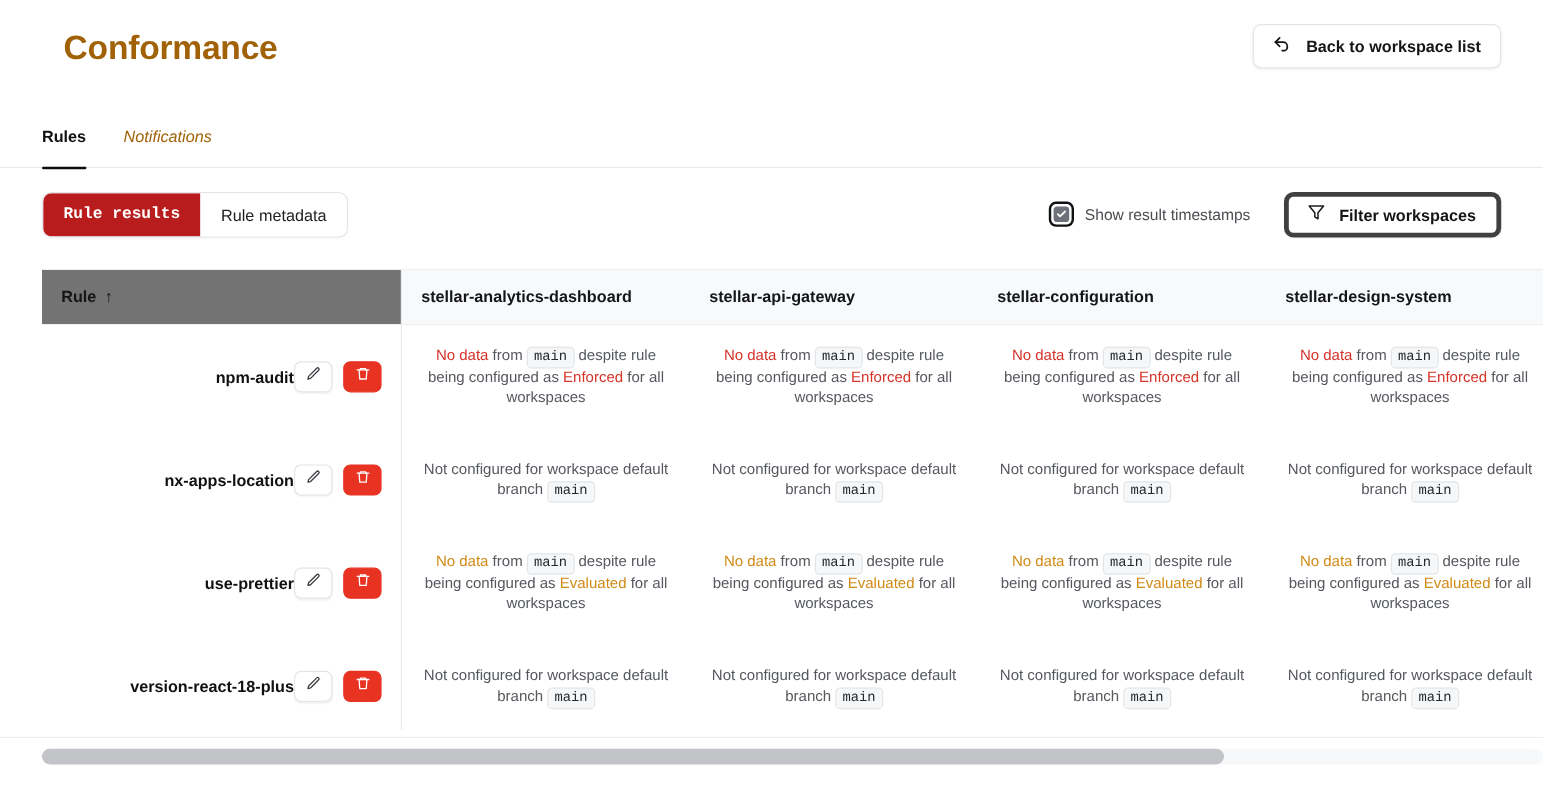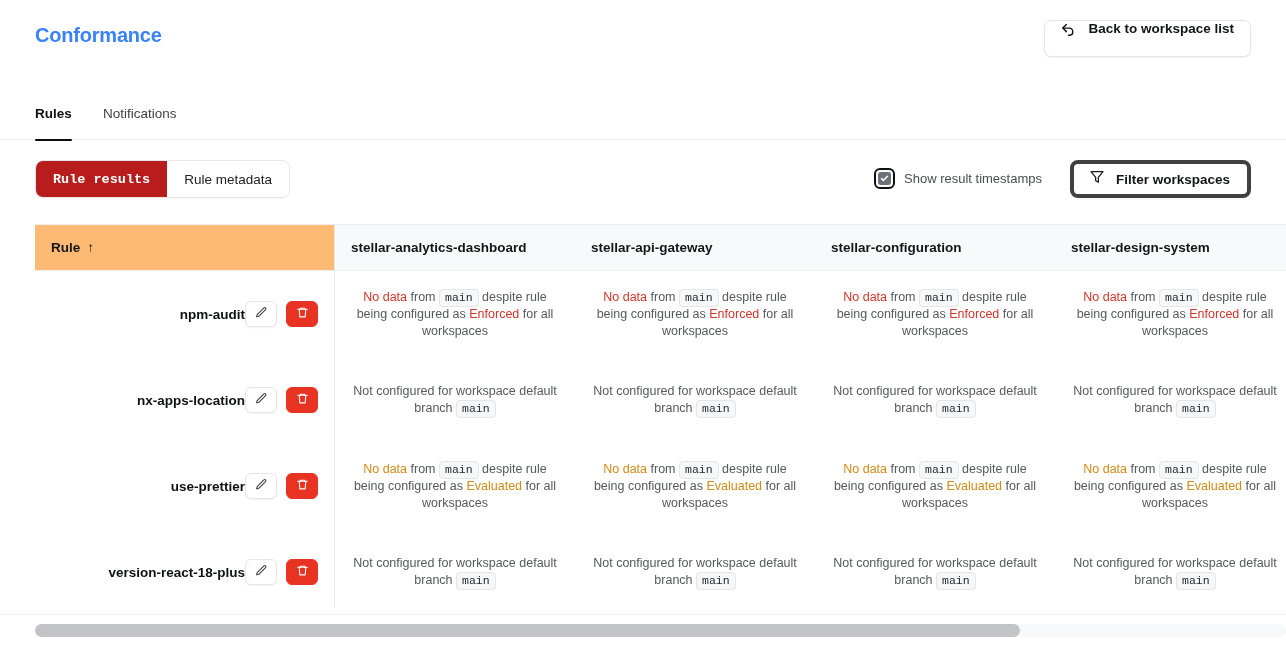--- a/index.html
+++ b/index.html
@@ -11,26 +11,26 @@
     -webkit-font-smoothing: antialiased;
     overflow: hidden;
   }
   .page { position: relative; width: 1286px; height: 667px; background: #fff; }
 
   
   .header {
     position: absolute; left: 0; top: 0; width: 1286px; height: 80px;
   }
   .page-title {
-    position: absolute; left: 35px; top: 24px;
-    font-size: 20px; font-weight: 700; color: #3b82f6; letter-spacing: -0.2px;
+    position: absolute; left: 53px; top: 24px;
+    font-size: 28px; font-weight: 700; color: #a16207; letter-spacing: -0.2px;
   }
   .back-btn {
     position: absolute; right: 35px; top: 20px;
-    height: 37px; display: flex; align-items: flex-start; gap: 11px;
+    height: 37px; display: flex; align-items: center; gap: 11px;
     padding: 0 16px 0 15px;
     background: #ffffff; border: 1px solid #e4e5e7; border-radius: 7px;
     box-shadow: 0 1px 2px rgba(16,24,40,0.05);
     cursor: pointer;
   }
   .back-btn .lbl { font-size: 13.5px; font-weight: 700; color: #141516; white-space: nowrap; }
 
   
   .tabs {
     position: absolute; left: 0; top: 104px; width: 1286px; height: 36px;
@@ -41,21 +41,21 @@
     display: flex; align-items: flex-start; justify-content: center;
     padding-top: 2px;
     font-size: 13.5px; cursor: pointer;
   }
   .tab .tx { display: block; }
   .tab.active { left: 35px; font-weight: 700; color: #101113; }
   .tab.active::after {
     content: ""; position: absolute; left: 0; right: 0; bottom: -1px;
     height: 2.5px; background: #0c0d0e; border-radius: 2px;
   }
-  .tab.inactive { left: 103px; font-weight: 400; color: #404040; }
+  .tab.inactive { left: 103px; font-weight: 400; color: #a16207; font-style: italic; }
 
   
   .toolbar { position: absolute; left: 0; top: 160px; width: 1286px; height: 40px; }
   .segmented {
     position: absolute; left: 35px; top: 0;
     display: flex; height: 38px;
     border: 1px solid #e4e5e7; border-radius: 8px; overflow: hidden;
     background: #fff;
     box-shadow: 0 1px 2px rgba(16,24,40,0.04);
   }
@@ -102,21 +102,21 @@
     display: flex; height: 47px; background: #f8f9fb;
     border-top: 1px solid #eceef0; border-bottom: 1px solid #eceef0;
   }
   .th {
     display: flex; align-items: center;
     font-size: 13.5px; font-weight: 700; color: #141516;
     padding: 0 16px;
   }
   .th.rule-col {
     width: 300px; flex: 0 0 300px; padding-left: 16px;
-    border-right: 1px solid #e9eaec; background: #fdba74;
+    border-right: 1px solid #e9eaec; background: #737373;
     position: relative; z-index: 3;
   }
   .th.ws-col { width: 240px; flex: 0 0 240px; }
 
   .trow { display: flex; min-height: 86px; background: #fff; }
   .trow + .trow { }
   .td { padding: 14px 16px; display: flex; align-items: center; }
   .td.rule-col {
     width: 300px; flex: 0 0 300px;
     justify-content: flex-end;

